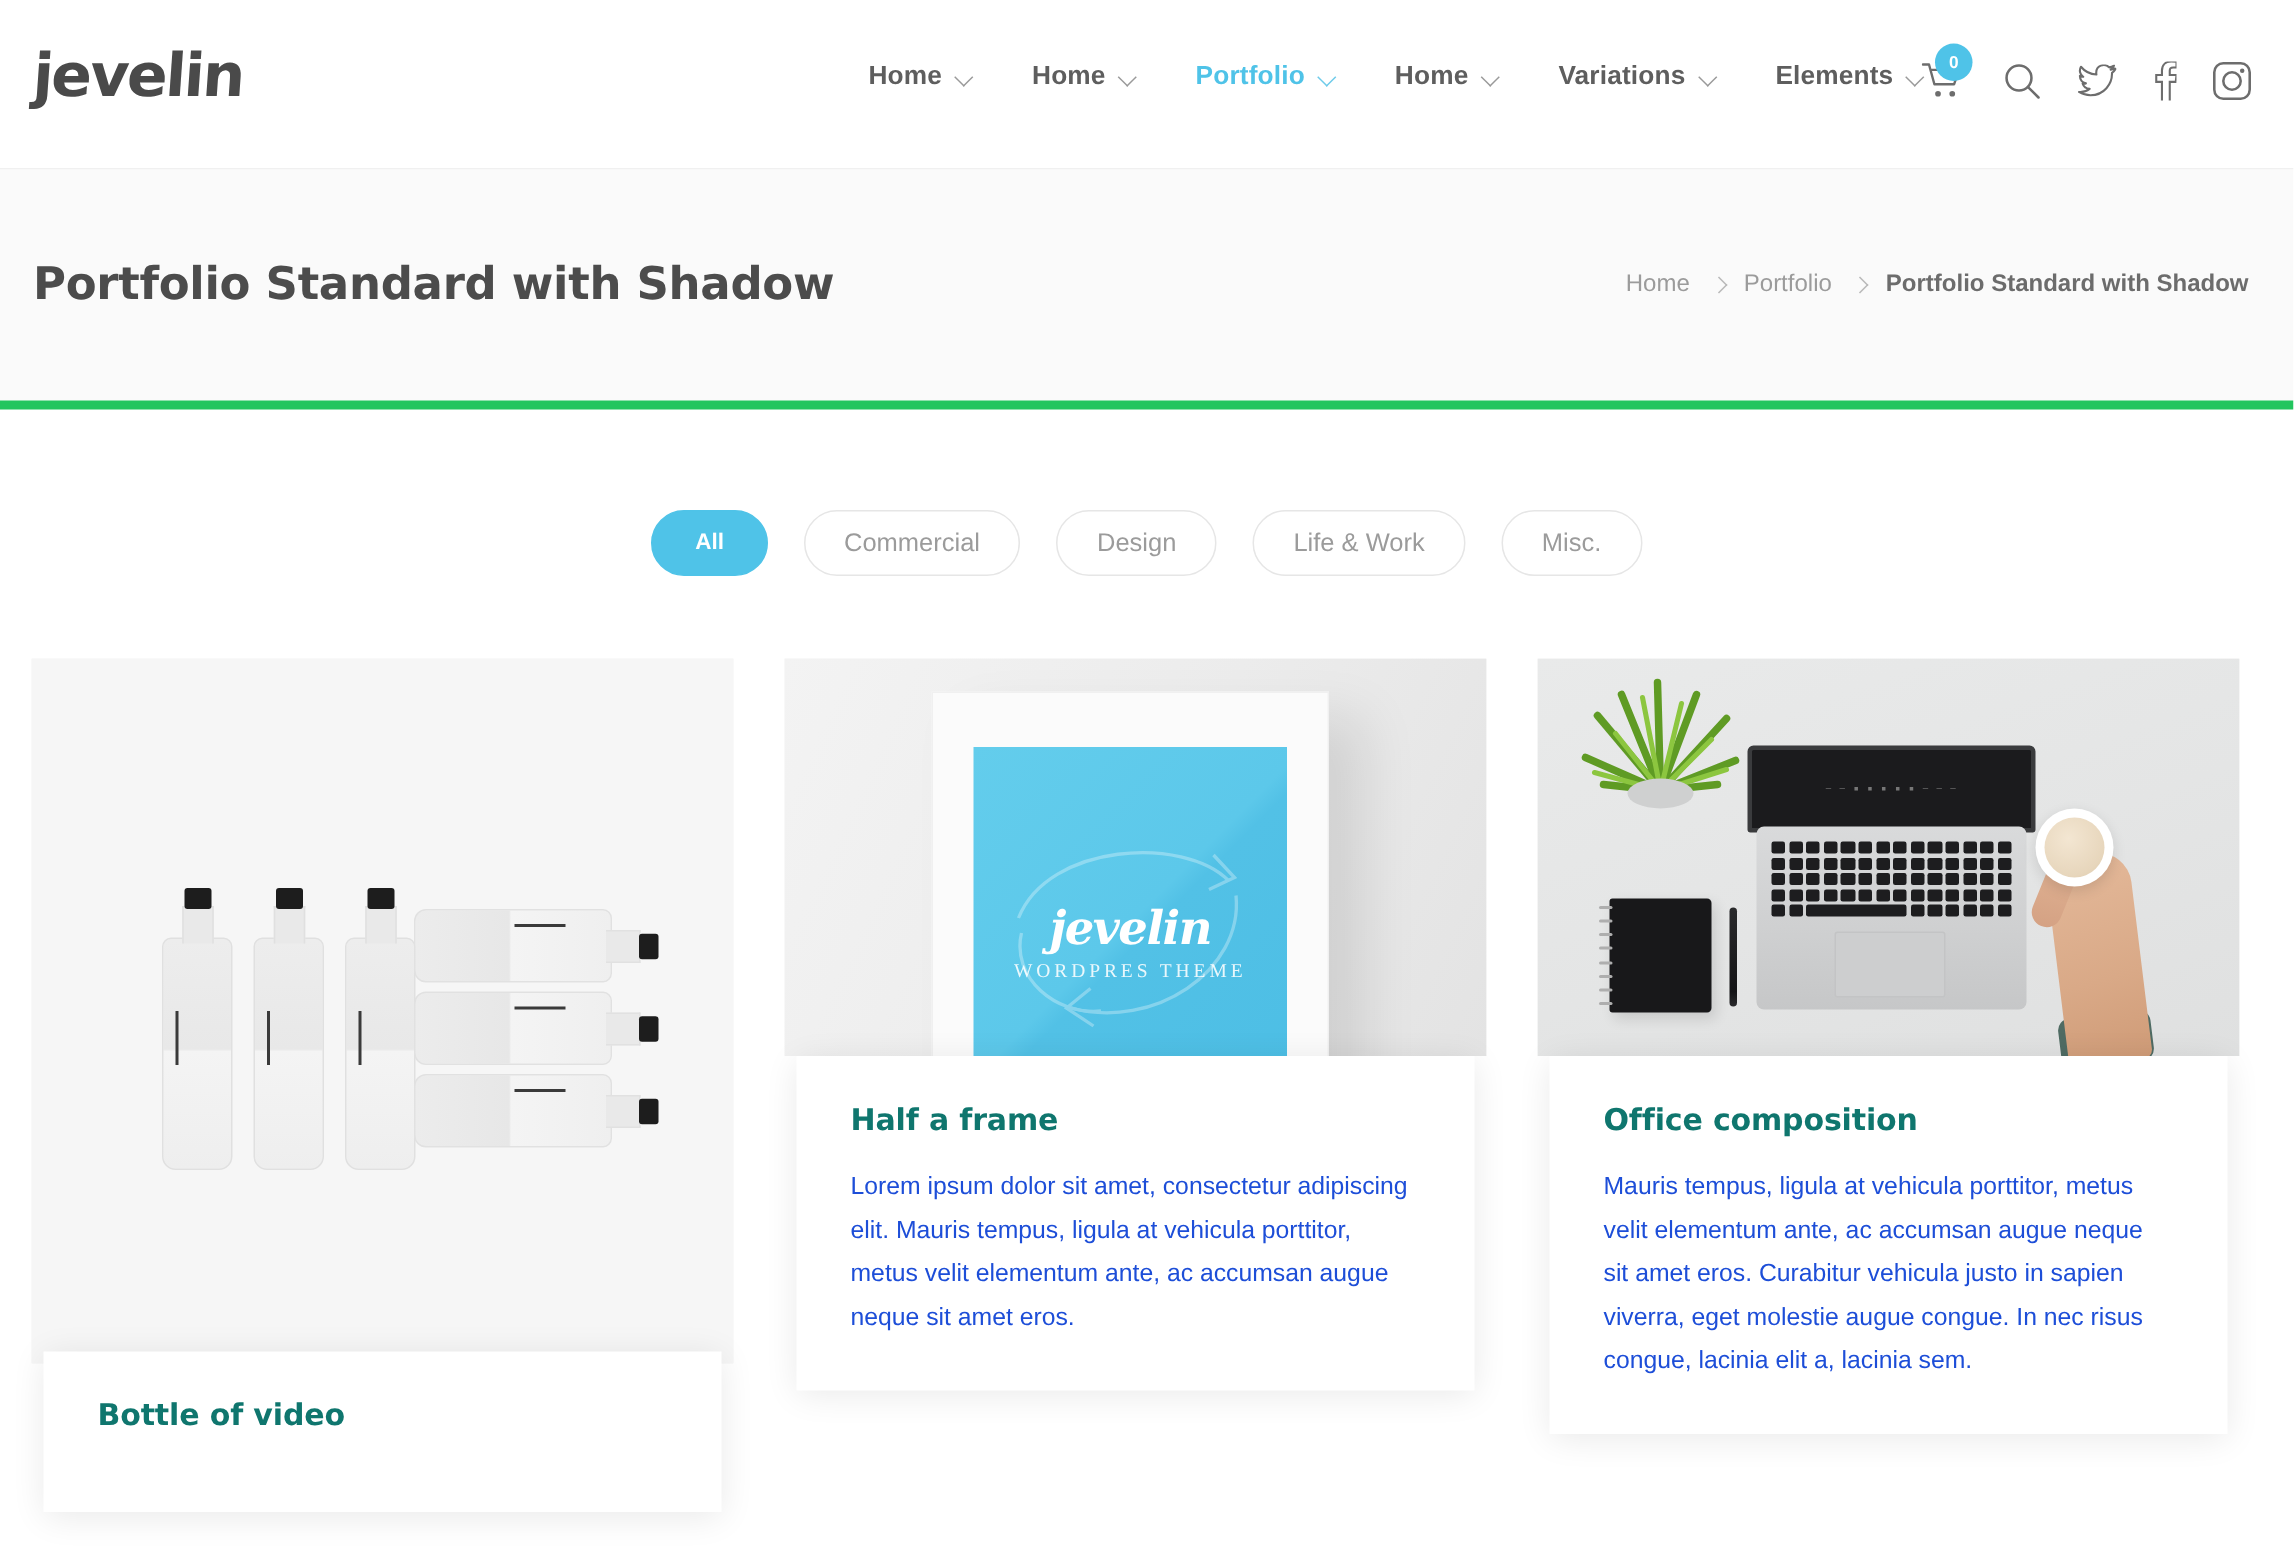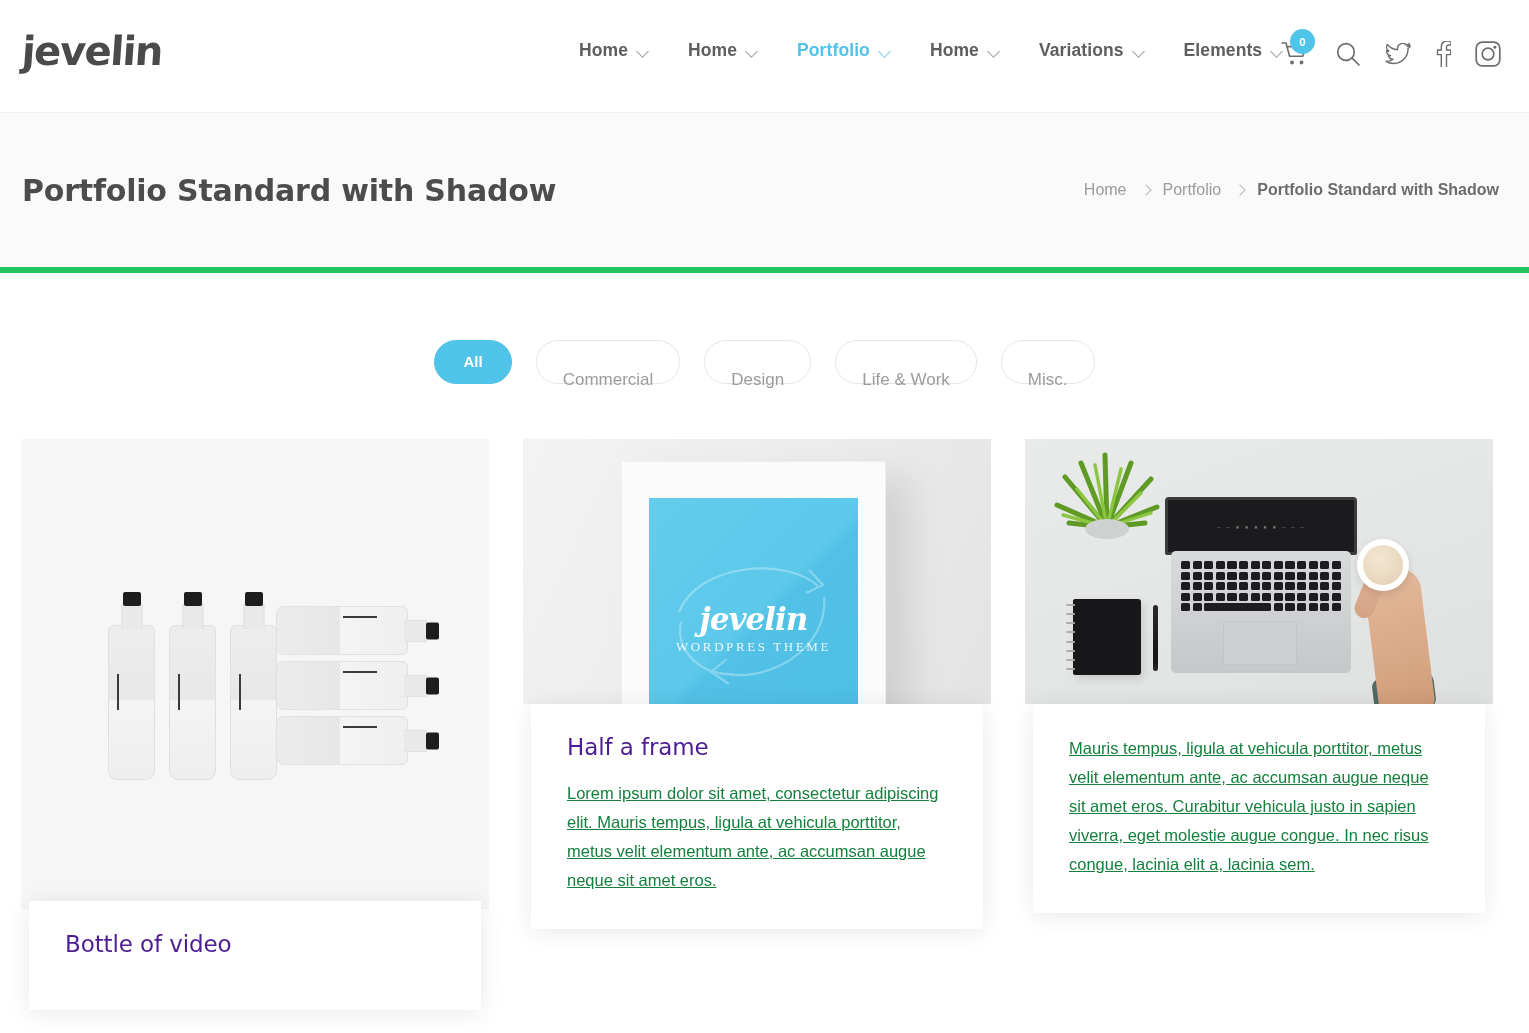--- a/index.html
+++ b/index.html
@@ -151,21 +151,21 @@
   .filter-bar {
     margin-top: 67px;
     display: flex;
     justify-content: center;
     align-items: flex-start;
     gap: 24px;
   }
   .pill {
     border: 1px solid #e6e6e6;
     border-radius: 24px;
-    padding: 18px 26px;
+    padding: 0 26px;
     height: 44px;
     line-height: 42px;
     font-size: 17px;
     color: #9b9b9b;
     background: #ffffff;
     cursor: pointer;
     white-space: nowrap;
   }
   .pill.active {
     background: #4fc3e8;
@@ -200,33 +200,32 @@
   .card-body {
     position: relative;
     background: #ffffff;
     box-shadow: 0 3px 22px rgba(0,0,0,0.09);
     padding: 30px 36px 34px 36px;
     margin: 0 8px;
     z-index: 3;
   }
   .card.c1 .card-body { margin-top: -8px; }
   .card-title {
-    font-size: 23px;
-    font-weight: normal;
-    color: #4c1d95;
+    font-size: 20px;
+    font-weight: bold;
+    color: #0f766e;
     margin-bottom: 19px;
     letter-spacing: -0.1px;
     font-family: "DejaVu Sans", sans-serif;
     cursor: pointer;
   }
   .card-desc {
     font-size: 16.5px;
     line-height: 29px;
-    color: #15803d;
-    text-decoration: underline;
+    color: #1d4ed8;
   }
 
   
   .bottles-scene { position: absolute; inset: 0; background: #f6f6f6; }
   .bottle-v {
     position: absolute;
     width: 47px; height: 155px;
     background: linear-gradient(180deg,#ededed 0%,#e8e8e8 48%,#f4f4f4 49%,#eeeeee 100%);
     border-radius: 6px 6px 9px 9px;
     border: 1px solid #e0e0e0;
@@ -719,17 +718,18 @@
         <div class="pen"></div>
 
         <div class="sleeve"></div>
         <div class="hand"></div>
         <div class="thumb"></div>
         <div class="cup"></div>
 
       </div>
     </div>
     <div class="card-body">
+      <h3 class="card-title">Office composition</h3>
       <p class="card-desc">Mauris tempus, ligula at vehicula porttitor, metus velit elementum ante, ac accumsan augue neque sit amet eros. Curabitur vehicula justo in sapien viverra, eget molestie augue congue. In nec risus congue, lacinia elit a, lacinia sem.</p>
     </div>
   </article>
 
 </main>
 
 </body></html>

